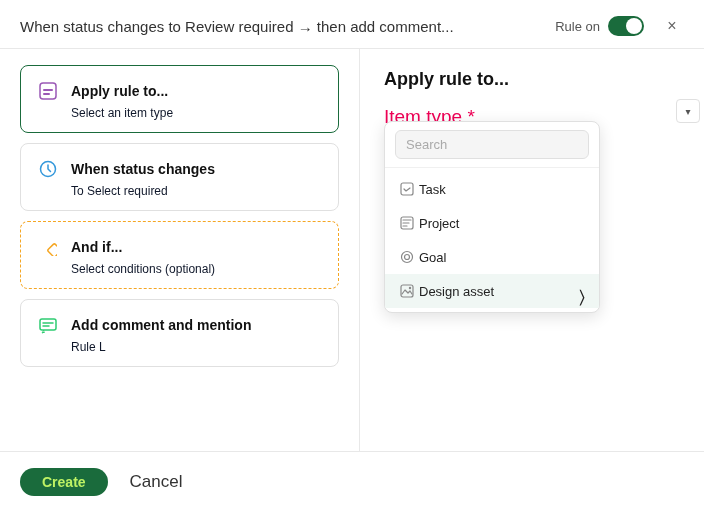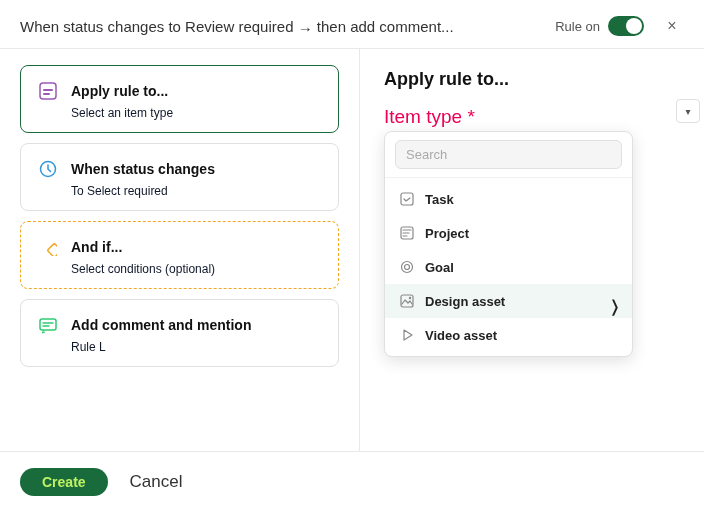--- a/index.html
+++ b/index.html
@@ -169,23 +169,23 @@
     .select-trigger {
       font-size: 13px;
       color: #1a73e8;
       cursor: pointer;
       margin-bottom: 8px;
     }
 
     
     .dropdown {
       position: absolute;
-      top: 82px;
+      top: 72px;
       left: 24px;
-      width: 249px;
+      width: 216px;
       background: #fff;
       border: 1px solid #e0e0e0;
       border-radius: 8px;
       box-shadow: 0 4px 16px rgba(0,0,0,0.12);
       z-index: 10;
       overflow: hidden;
     }
 
     .dropdown-arrow {
       position: absolute;
@@ -221,27 +221,26 @@
     }
     .search-input::placeholder { color: #aaa; }
 
     .dropdown-list {
       padding: 4px 0;
     }
 
     .dropdown-item {
       display: flex;
       align-items: center;
-      gap: 10px;
+      gap: 4px;
       padding: 9px 14px;
       cursor: pointer;
       font-size: 13px;
       color: #222;
       position: relative;
-      font-weight: bold;
     }
 
     .dropdown-item.highlighted { background: #f0f7f4; }
 
     .dropdown-item-icon {
       width: 16px;
       height: 16px;
       display: flex;
       align-items: center;
       justify-content: center;
@@ -417,28 +416,20 @@
               <svg width="14" height="14" viewBox="0 0 14 14" fill="none">
                 <rect x="1" y="1" width="12" height="12" rx="2" stroke="#888" stroke-width="1.2" fill="none"></rect>
                 <path d="M2 10l3-4 3 3 2-2 2 3" stroke="#888" stroke-width="1.2" stroke-linecap="round" stroke-linejoin="round" fill="none"></path>
                 <circle cx="10" cy="4" r="1.2" fill="#888"></circle>
               </svg>
             </div>
             <span>Design asset</span>
             <span class="cursor-icon">〉</span>
           </div>
 
-          <div class="dropdown-item">
-            <div class="dropdown-item-icon">
-              <svg width="14" height="14" viewBox="0 0 14 14" fill="none">
-                <polygon points="4,2 12,7 4,12" stroke="#888" stroke-width="1.2" fill="none" stroke-linejoin="round"></polygon>
-              </svg>
-            </div>
-            <span>Video asset</span>
-          </div>
 
         </div>
       </div>
 
       <div class="dropdown-arrow">▾</div>
 
     </div>
   </div>
 
   <div class="modal-footer">

